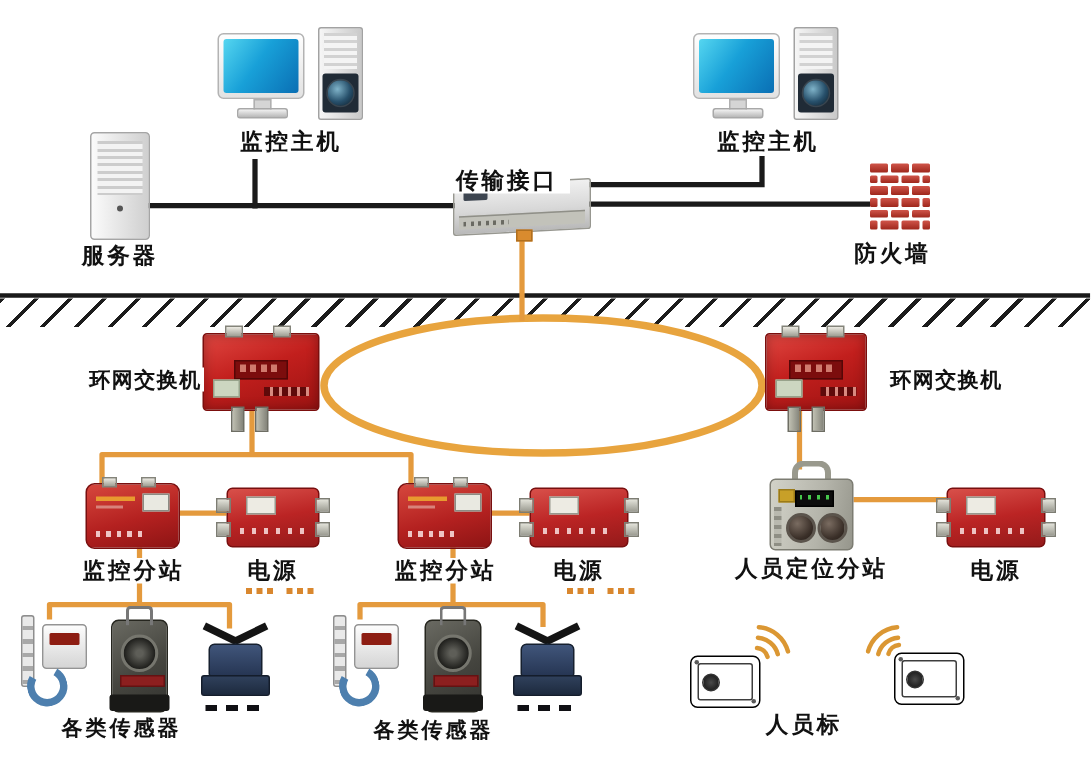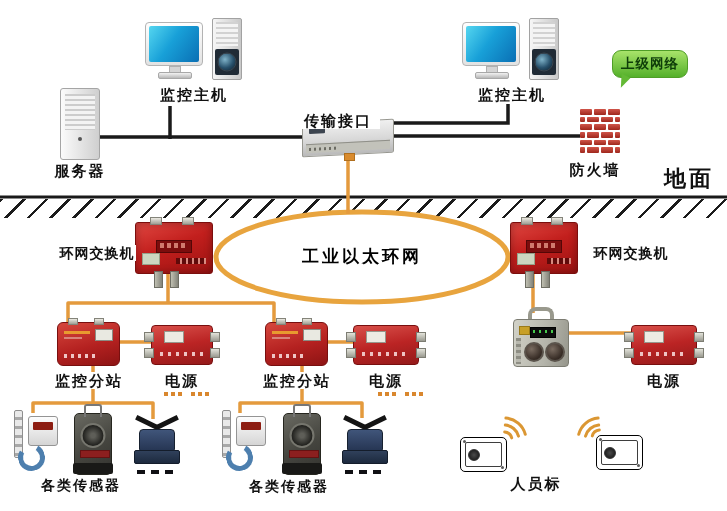--- a/index.html
+++ b/index.html
@@ -259,28 +259,22 @@
         <div class="fw-b"></div>
       </div>
     <div class="fw-row off">
         <div class="fw-b"></div>
         <div class="fw-b"></div>
         <div class="fw-b"></div>
         <div class="fw-b"></div>
       </div>
   </div>
   <div class="lbl" style="left:562px;top:161px;width:66px">防火墙</div>
-  <div class="bubble" style="left:612px;top:50px">
-    <span>上级网络</span>
-    <div class="bubble-tail"></div>
-  </div>
-
-  <div class="big-serif" style="left:664px;top:164px">地面</div>
-
-  <div class="ring-title" style="left:274px;top:245px;width:176px">工业以太环网</div>
+
+
 
   <div class="switch" style="left:135px;top:222px;width:78px;height:52px">
     <div class="nub" style="left:14px;top:-6px"></div>
     <div class="nub" style="left:46px;top:-6px"></div>
     <div class="sw-display">
         <span></span>
       </div>
     <div class="sw-label"></div>
     <div class="sw-ports"></div>
     <div class="sw-cable" style="left:18px"></div>
@@ -344,20 +338,21 @@
     <div class="pers-body">
       <div class="pers-badge"></div>
       <div class="pers-display">
           <span></span>
         </div>
       <div class="pers-ribs"></div>
       <div class="pers-knob" style="left:10px;top:22px"></div>
       <div class="pers-knob" style="left:31px;top:22px"></div>
     </div>
   </div>
+  <div class="lbl" style="left:482px;top:371px;width:118px">人员定位分站</div>
   <div class="power" style="left:631px;top:325px;width:66px;height:40px">
     <div class="pw-label"></div>
     <div class="pw-marks"></div>
     <div class="pw-nub" style="left:-8px;top:6px"></div>
     <div class="pw-nub" style="left:-8px;bottom:6px"></div>
     <div class="pw-nub" style="right:-8px;top:6px"></div>
     <div class="pw-nub" style="right:-8px;bottom:6px"></div>
   </div>
   <div class="lbl" style="left:633px;top:372px;width:62px">电源</div>
 

